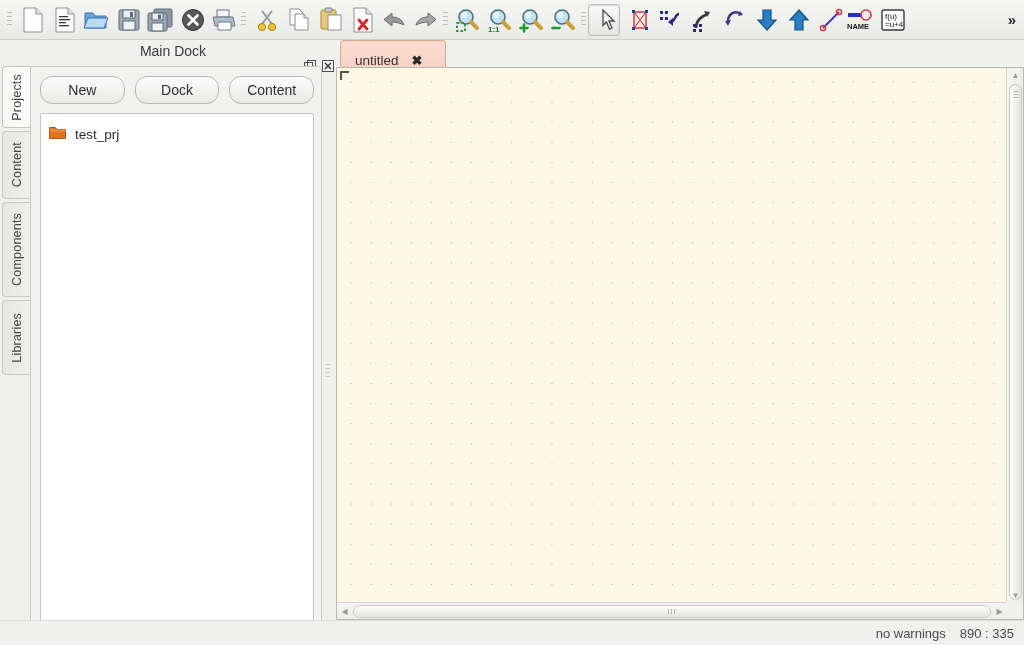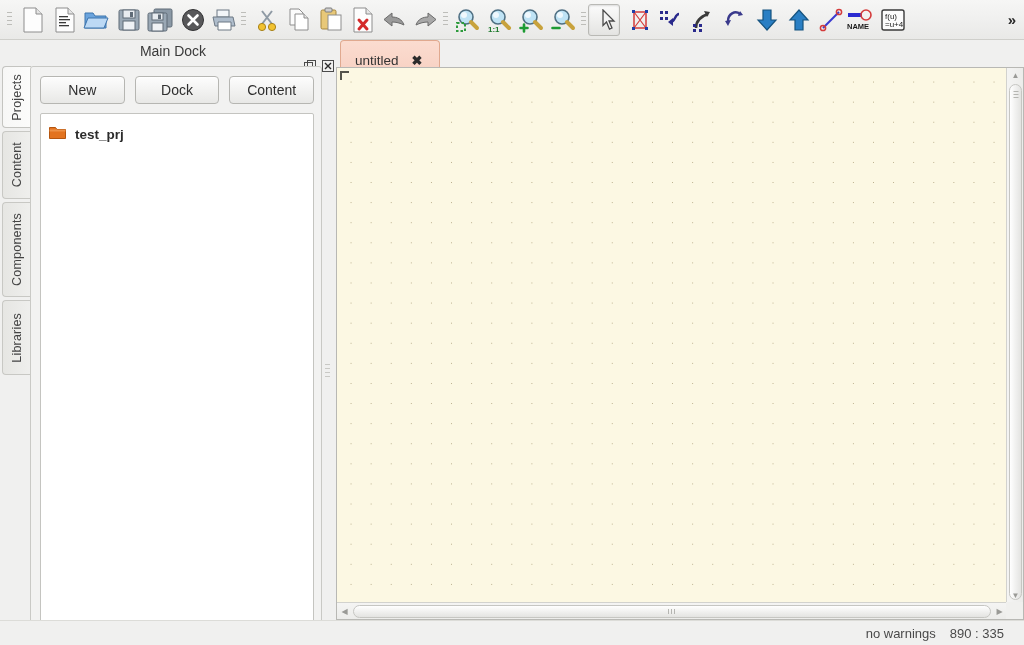--- a/index.html
+++ b/index.html
@@ -117,40 +117,40 @@
   .panel-btns {
     position: absolute; left: 9px; top: 9px;
     width: 274px; height: 28px;
     display: flex; gap: 10px;
   }
   .pbtn {
     flex: 1 1 0;
     height: 28px;
     background: linear-gradient(to bottom,#fdfdfd 0%,#f3f3f2 48%,#e8e8e6 100%);
     border: 1px solid #b6b6b2;
-    border-radius: 4px;
+    border-radius: 12px;
     font-size: 14px; color: #2f2f2f;
     font-family: "Liberation Sans", sans-serif;
     display: flex; align-items: center; justify-content: center;
     box-shadow: 0 1px 0 rgba(255,255,255,.7) inset;
   }
   .proj-list {
     position: absolute; left: 9px; top: 46px;
     width: 274px; height: 525px;
     background: #ffffff;
     border: 1px solid #c4c4c0;
     border-radius: 2px;
     overflow: hidden;
   }
   .proj-item {
     height: 26px; margin-top: 7px;
     display: flex; align-items: center;
     padding-left: 8px; gap: 9px;
   }
-  .proj-item-label { font-size: 13.5px; color: #2c2c2c; font-weight: bold; }
+  .proj-item-label { font-size: 13.5px; color: #2c2c2c; }
 
   
   .splitter {
     position: absolute; left: 322px; top: 52px;
     width: 10px; height: 560px;
     display: flex; align-items: center; justify-content: center;
   }
   .splitter i {
     display: block; width: 5px; height: 16px;
     background-image: linear-gradient(to bottom,#c9c9c5 1px, transparent 1px);
@@ -161,21 +161,21 @@
   .editor {
     position: absolute; left: 334px; top: 38px;
     width: 690px; height: 582px;
   }
   .tabbar {
     position: absolute; left: 0; top: 0;
     width: 690px; height: 30px;
   }
   .doc-tab {
     position: absolute; left: 6px; top: 2px;
-    height: 40px; padding: 0 17px 0 14px;
+    height: 40px; padding: 0 23px 0 14px;
     background: linear-gradient(to bottom,#fbdcd0,#f7cfc0);
     border: 1px solid #e0a98f;
     border-bottom: none;
     border-radius: 4px 4px 0 0;
     display: flex; align-items: center; gap: 13px;
   }
   .doc-tab-label { font-size: 13.5px; color: #333; }
   .doc-tab-close {
     font-size: 13px; color: #2b2b2b; font-weight: bold;
     line-height: 1;
@@ -263,21 +263,21 @@
   }
 
   
   .statusbar {
     position: absolute; left: 0; bottom: 0;
     width: 1024px; height: 25px;
     background: #f0f0ef;
     border-top: 1px solid #dcdcd8;
     display: flex; align-items: center;
     justify-content: flex-end;
-    padding-right: 20px; gap: 14px;
+    padding-right: 10px; gap: 14px;
   }
   .status-text { font-size: 13px; color: #4a4a4a; }
 </style>
 </head>
 <body>
 
 <div id="app">
 
   <div class="toolbar">
 

